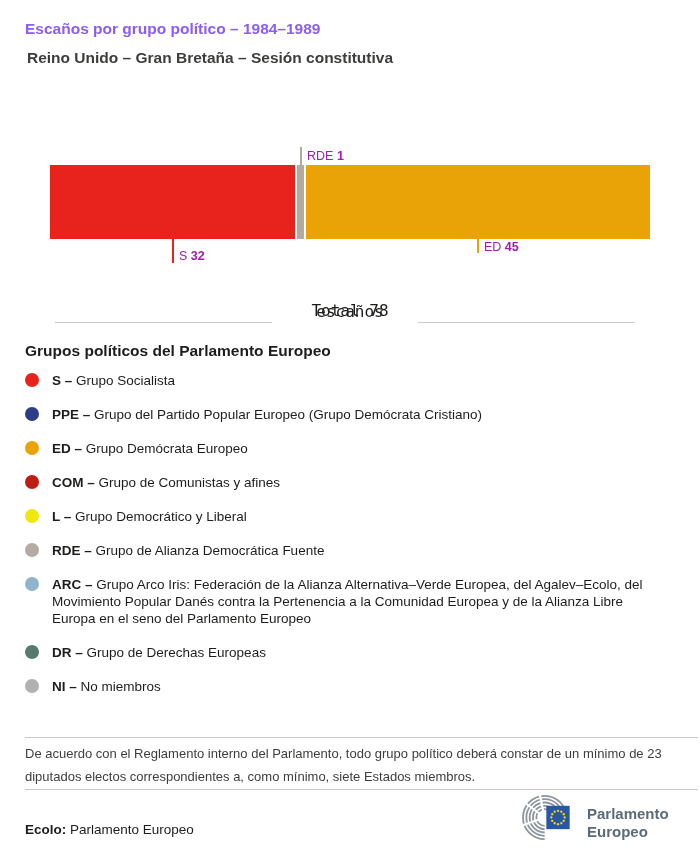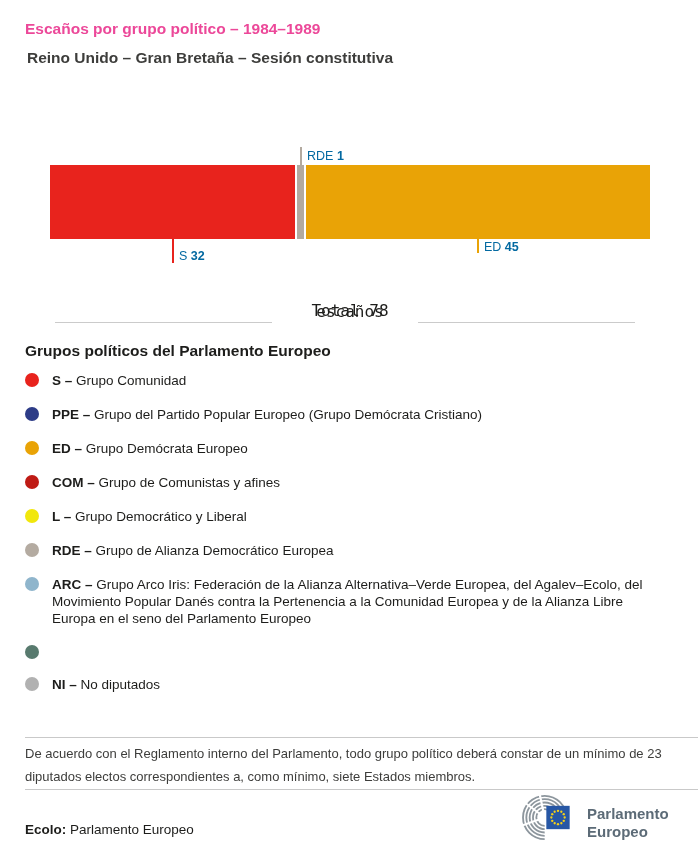--- a/index.html
+++ b/index.html
@@ -4,28 +4,28 @@
 <style>
   * { margin:0; padding:0; box-sizing:border-box; }
   html,body { background:#ffffff; }
   body {
     width:700px; height:856px; position:relative; overflow:hidden;
     font-family:"Liberation Sans", sans-serif; color:#1d1d1b;
   }
   .abs { position:absolute; }
 
   
-  .title { left:25px; top:20px; font-size:15.5px; font-weight:700; color:#ec4899; }
+  .title { left:25px; top:20px; font-size:15.5px; font-weight:700; color:#8b5cf6; }
   .subtitle { left:27px; top:49px; font-size:15.5px; font-weight:700; color:#3d3d3b; }
 
   
   .bar { left:50px; top:165px; width:600px; height:74px; display:flex; gap:2px; }
   .seg { flex-basis:0; }
   .tick { width:2px; }
-  .tick-label { font-size:12.5px; white-space:nowrap; color:#0369a1; }
+  .tick-label { font-size:12.5px; white-space:nowrap; color:#a21caf; }
   .tick-label b { font-weight:700; }
   .lbl-rde-line { left:300px; top:147px; height:18px; }
   .lbl-rde { left:307px; top:149px; }
   .lbl-s-line { left:172px; top:239px; height:24px; }
   .lbl-s { left:179px; top:249px; }
   .lbl-ed-line { left:477px; top:239px; height:14px; }
   .lbl-ed { left:484px; top:240px;text-align:right; }
 
   
   .total-text { left:0; width:700px; text-align:center;
@@ -86,52 +86,53 @@
 <div class="abs divider-line divider-left"></div>
 <div class="abs total-text total-line1">Total 78</div>
 <div class="abs total-text total-line2">escaños</div>
 <div class="abs divider-line divider-right"></div>
 
 <div class="abs legend-heading">Grupos políticos del Parlamento Europeo</div>
 
 <div class="abs legend">
   <div class="legend-item">
     <span class="dot" style="background-color: rgb(232, 35, 29);"></span>
-    <span><b class="legend-code">S –</b> <span>Grupo Comunidad</span></span>
+    <span><b class="legend-code">S –</b> <span>Grupo Socialista</span></span>
   </div>
   <div class="legend-item">
     <span class="dot" style="background-color: rgb(45, 60, 135);"></span>
     <span><b class="legend-code">PPE –</b> <span>Grupo del Partido Popular Europeo (Grupo Demócrata Cristiano)</span></span>
   </div>
   <div class="legend-item">
     <span class="dot" style="background-color: rgb(233, 163, 6);"></span>
     <span><b class="legend-code">ED –</b> <span>Grupo Demócrata Europeo</span></span>
   </div>
   <div class="legend-item">
     <span class="dot" style="background-color: rgb(191, 27, 21);"></span>
     <span><b class="legend-code">COM –</b> <span>Grupo de Comunistas y afines</span></span>
   </div>
   <div class="legend-item">
     <span class="dot" style="background-color: rgb(241, 231, 12);"></span>
     <span><b class="legend-code">L –</b> <span>Grupo Democrático y Liberal</span></span>
   </div>
   <div class="legend-item">
     <span class="dot" style="background-color: rgb(180, 171, 161);"></span>
-    <span><b class="legend-code">RDE –</b> <span>Grupo de Alianza Democrático Europea</span></span>
+    <span><b class="legend-code">RDE –</b> <span>Grupo de Alianza Democrática Fuente</span></span>
   </div>
   <div class="legend-item">
     <span class="dot" style="background-color: rgb(143, 181, 204);"></span>
     <span><b class="legend-code">ARC –</b> <span>Grupo Arco Iris: Federación de la Alianza Alternativa–Verde Europea, del Agalev–Ecolo, del Movimiento Popular Danés contra la Pertenencia a la Comunidad Europea y de la Alianza Libre Europa en el seno del Parlamento Europeo</span></span>
   </div>
   <div class="legend-item">
     <span class="dot" style="background-color: rgb(88, 122, 110);"></span>
+    <span><b class="legend-code">DR –</b> <span>Grupo de Derechas Europeas</span></span>
   </div>
   <div class="legend-item">
     <span class="dot" style="background-color: rgb(177, 177, 177);"></span>
-    <span><b class="legend-code">NI –</b> <span>No diputados</span></span>
+    <span><b class="legend-code">NI –</b> <span>No miembros</span></span>
   </div>
 </div>
 
 <div class="abs rule rule1"></div>
 <div class="abs footnote">De acuerdo con el Reglamento interno del Parlamento, todo grupo político deberá constar de un mínimo de 23 diputados electos correspondientes a, como mínimo, siete Estados miembros.</div>
 <div class="abs rule rule2"></div>
 
 <div class="abs source">
   <b>Ecolo:</b>
   <span>Parlamento Europeo</span>

